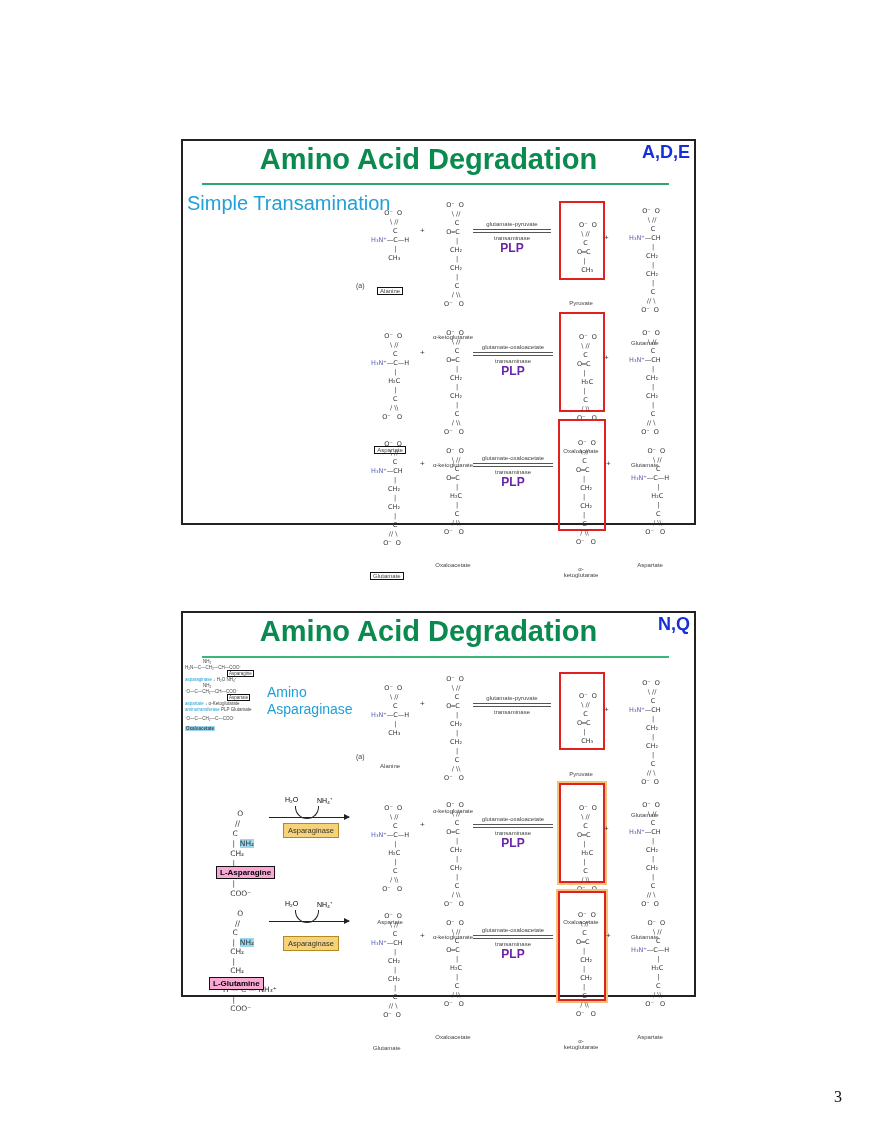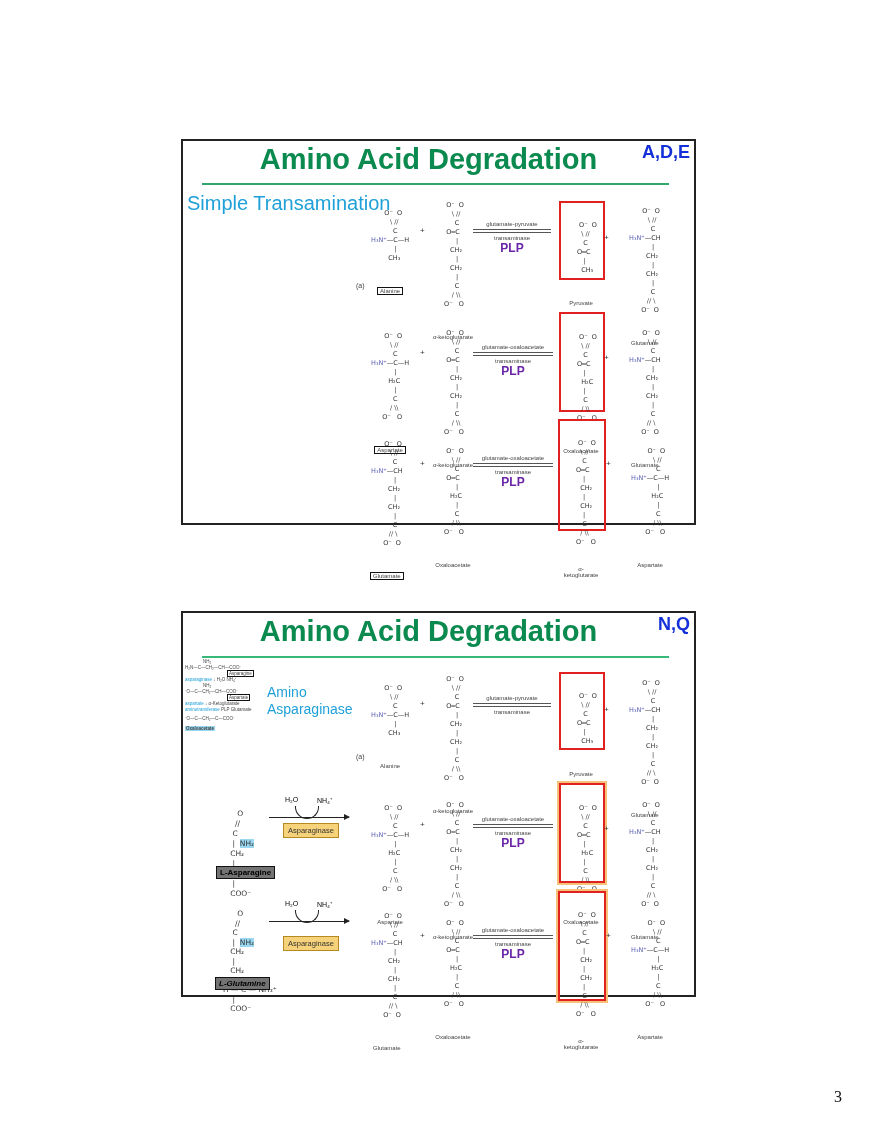--- a/index.html
+++ b/index.html
@@ -22,21 +22,21 @@
   .orange{box-shadow:0 0 0 2px #f6c27a;}
   .arrowblk{position:absolute;text-align:center;font-size:6px;color:#444;}
   .arrows{position:relative;height:6px;margin:1px 0;}
   .arrows:before{content:"";position:absolute;left:0;right:0;top:1px;border-top:1px solid #555;}
   .arrows:after{content:"";position:absolute;left:0;right:0;top:4px;border-top:1px solid #555;}
   .plp{font-size:12px;font-weight:bold;color:#6a24a8;}
   .plus{position:absolute;font-size:8px;color:#333;}
   .alabel{position:absolute;font-size:7px;color:#444;}
   .pagenum{position:absolute;right:38px;top:1088px;font-family:"Liberation Serif",serif;font-size:16px;color:#111;}
   .enzbox{position:absolute;background:#f6d27a;border:1px solid #b48a20;font-size:7.5px;padding:2px 4px;color:#333;}
-  .lbox{position:absolute;border:1.5px solid #111;font-size:8px;font-weight:bold;padding:1px 3px;background:#737373;}
+  .lbox{position:absolute;border:1.5px solid #111;font-size:8px;font-weight:bold;padding:1px 3px;background:#f9a8d4;}
   .hl{background:#9ad8f2;}
   .small-scheme{position:absolute;font-size:4.5px;line-height:6px;color:#444;}
   .arrowline{position:absolute;height:1px;background:#222;}
   .arrowline:after{content:"";position:absolute;right:-1px;top:-3px;border-left:6px solid #222;border-top:3.5px solid transparent;border-bottom:3.5px solid transparent;}
   .curve{position:absolute;border:1.5px solid #222;border-top:none;border-radius:0 0 20px 20px;}
 </style>
 </head>
 <body>
 
 <div class="slide slide1">
@@ -285,21 +285,21 @@
     C
     |  <span class="hl">NH₂</span>
    CH₂
     |
    CH₂
     |
 H — C — NH₃⁺
     |
    COO⁻</pre>
   </div>
-  <div class="lbox" style="left:32px;top:364px;font-style:italic;">L-Glutamine</div>
+  <div class="lbox" style="left:26px;top:364px;">L-Glutamine</div>
   <div style="position:absolute;left:102px;top:287px;font-size:7px;">H₂O</div>
   <div style="position:absolute;left:134px;top:287px;font-size:7px;">NH₄⁺</div>
   <div class="curve" style="left:112px;top:297px;width:22px;height:12px;"></div>
   <div class="arrowline" style="left:86px;top:308px;width:80px;"></div>
   <div class="enzbox" style="left:100px;top:323px;">Asparaginase</div>
 
   <div class="mol" style="left:172px;top:55px;">
     <pre>   O⁻  O
     \ //
      C

